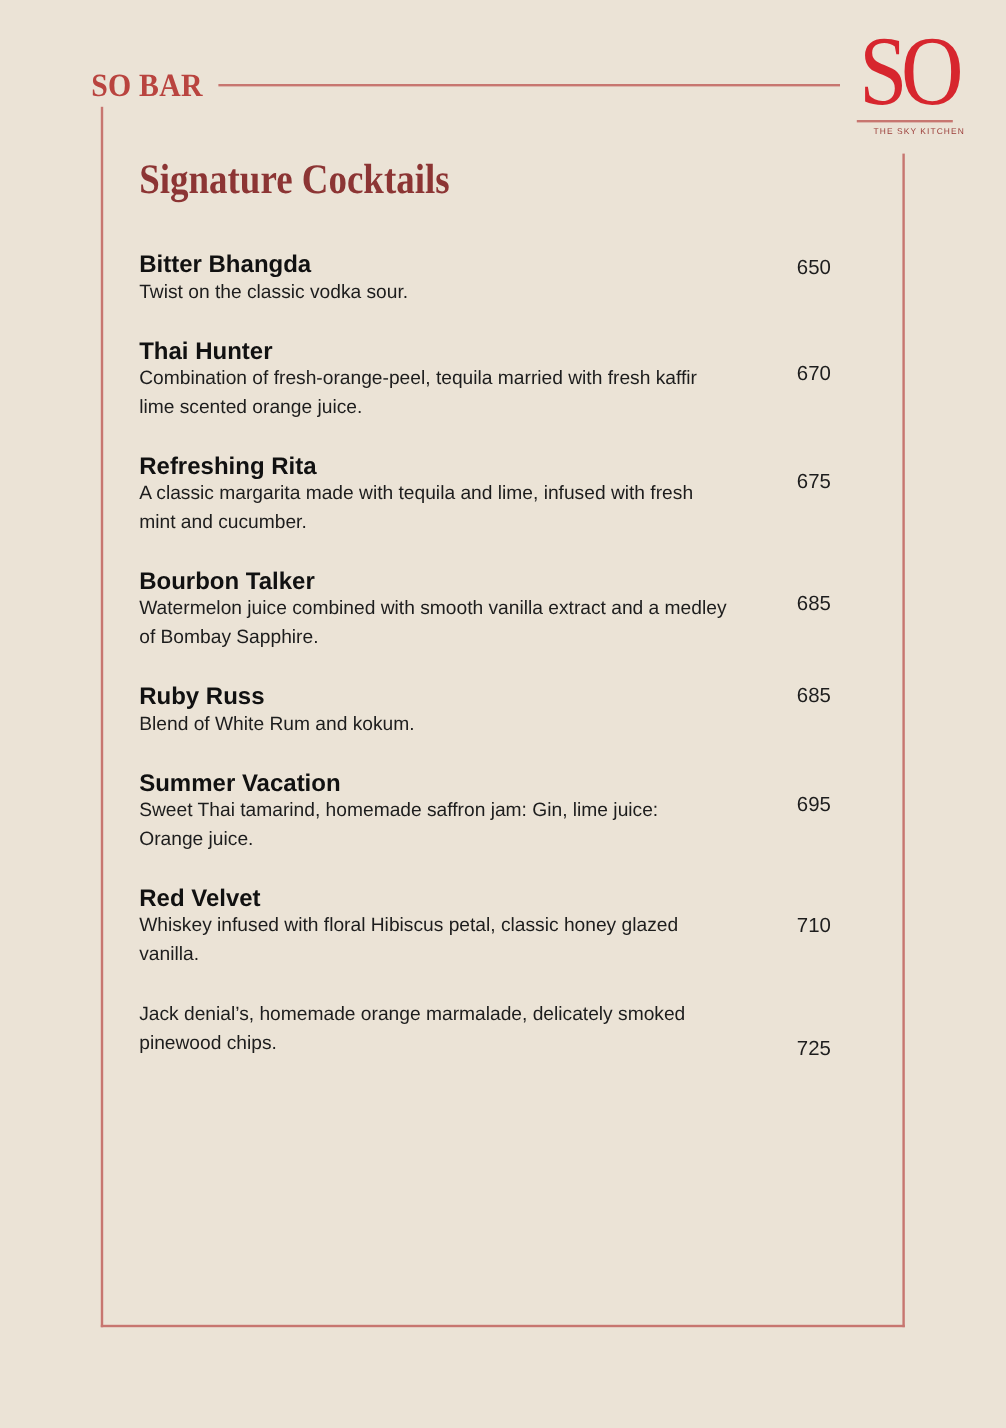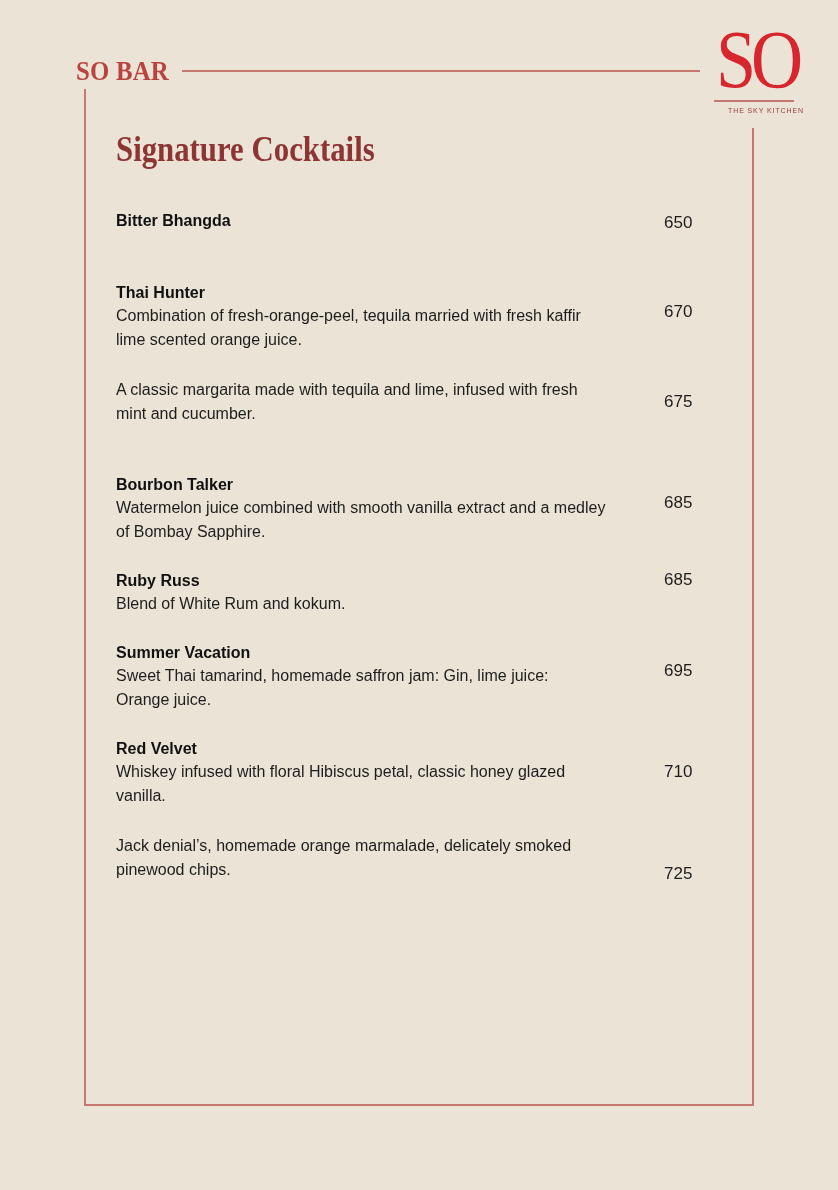--- a/index.html
+++ b/index.html
@@ -52,21 +52,21 @@
     font-weight: bold;
     font-size: 35px;
     color: #8c3534;
     transform: scaleX(0.88);
     transform-origin: left center;
     white-space: nowrap;
   }
 
   .items { position: absolute; left: 116px; top: 210px; width: 590px; }
   .item { position: absolute; left: 0; width: 590px; }
-  .item-name { font-weight: bold; font-size: 16px; color: #111; line-height: 22px; }
+  .item-name { font-weight: bold; font-size: 20px; color: #111; line-height: 22px; }
   .item-desc { font-size: 16px; color: #1d1d1d; line-height: 24px; width: 490px; }
   .item-price {
     position: absolute; left: 548px; font-size: 17px; color: #1d1d1d; text-align: right;
   }
 </style>
 </head>
 <body>
 
 <div class="brand">SO BAR</div>
 <div class="line line-top"></div>
@@ -78,28 +78,30 @@
   <div class="logo-mark">SO</div>
   <div class="logo-rule"></div>
   <div class="logo-sub">THE SKY KITCHEN</div>
 </div>
 
 <div class="title">Signature Cocktails</div>
 
 <div class="items">
   <div class="item" style="top:0px">
     <div class="item-name">Bitter Bhangda</div>
+    <div class="item-desc">Twist on the classic vodka sour.</div>
     <div class="item-price" style="top:3px">650</div>
   </div>
   <div class="item" style="top:72px">
     <div class="item-name">Thai Hunter</div>
     <div class="item-desc">Combination of fresh-orange-peel, tequila married with fresh kaffir lime scented orange juice.</div>
     <div class="item-price" style="top:20px">670</div>
   </div>
   <div class="item" style="top:168px">
+    <div class="item-name">Refreshing Rita</div>
     <div class="item-desc">A classic margarita made with tequila and lime, infused with fresh mint and cucumber.</div>
     <div class="item-price" style="top:14px">675</div>
   </div>
   <div class="item" style="top:264px">
     <div class="item-name">Bourbon Talker</div>
     <div class="item-desc">Watermelon juice combined with smooth vanilla extract and a medley of Bombay Sapphire.</div>
     <div class="item-price" style="top:19px">685</div>
   </div>
   <div class="item" style="top:360px">
     <div class="item-name">Ruby Russ</div>

